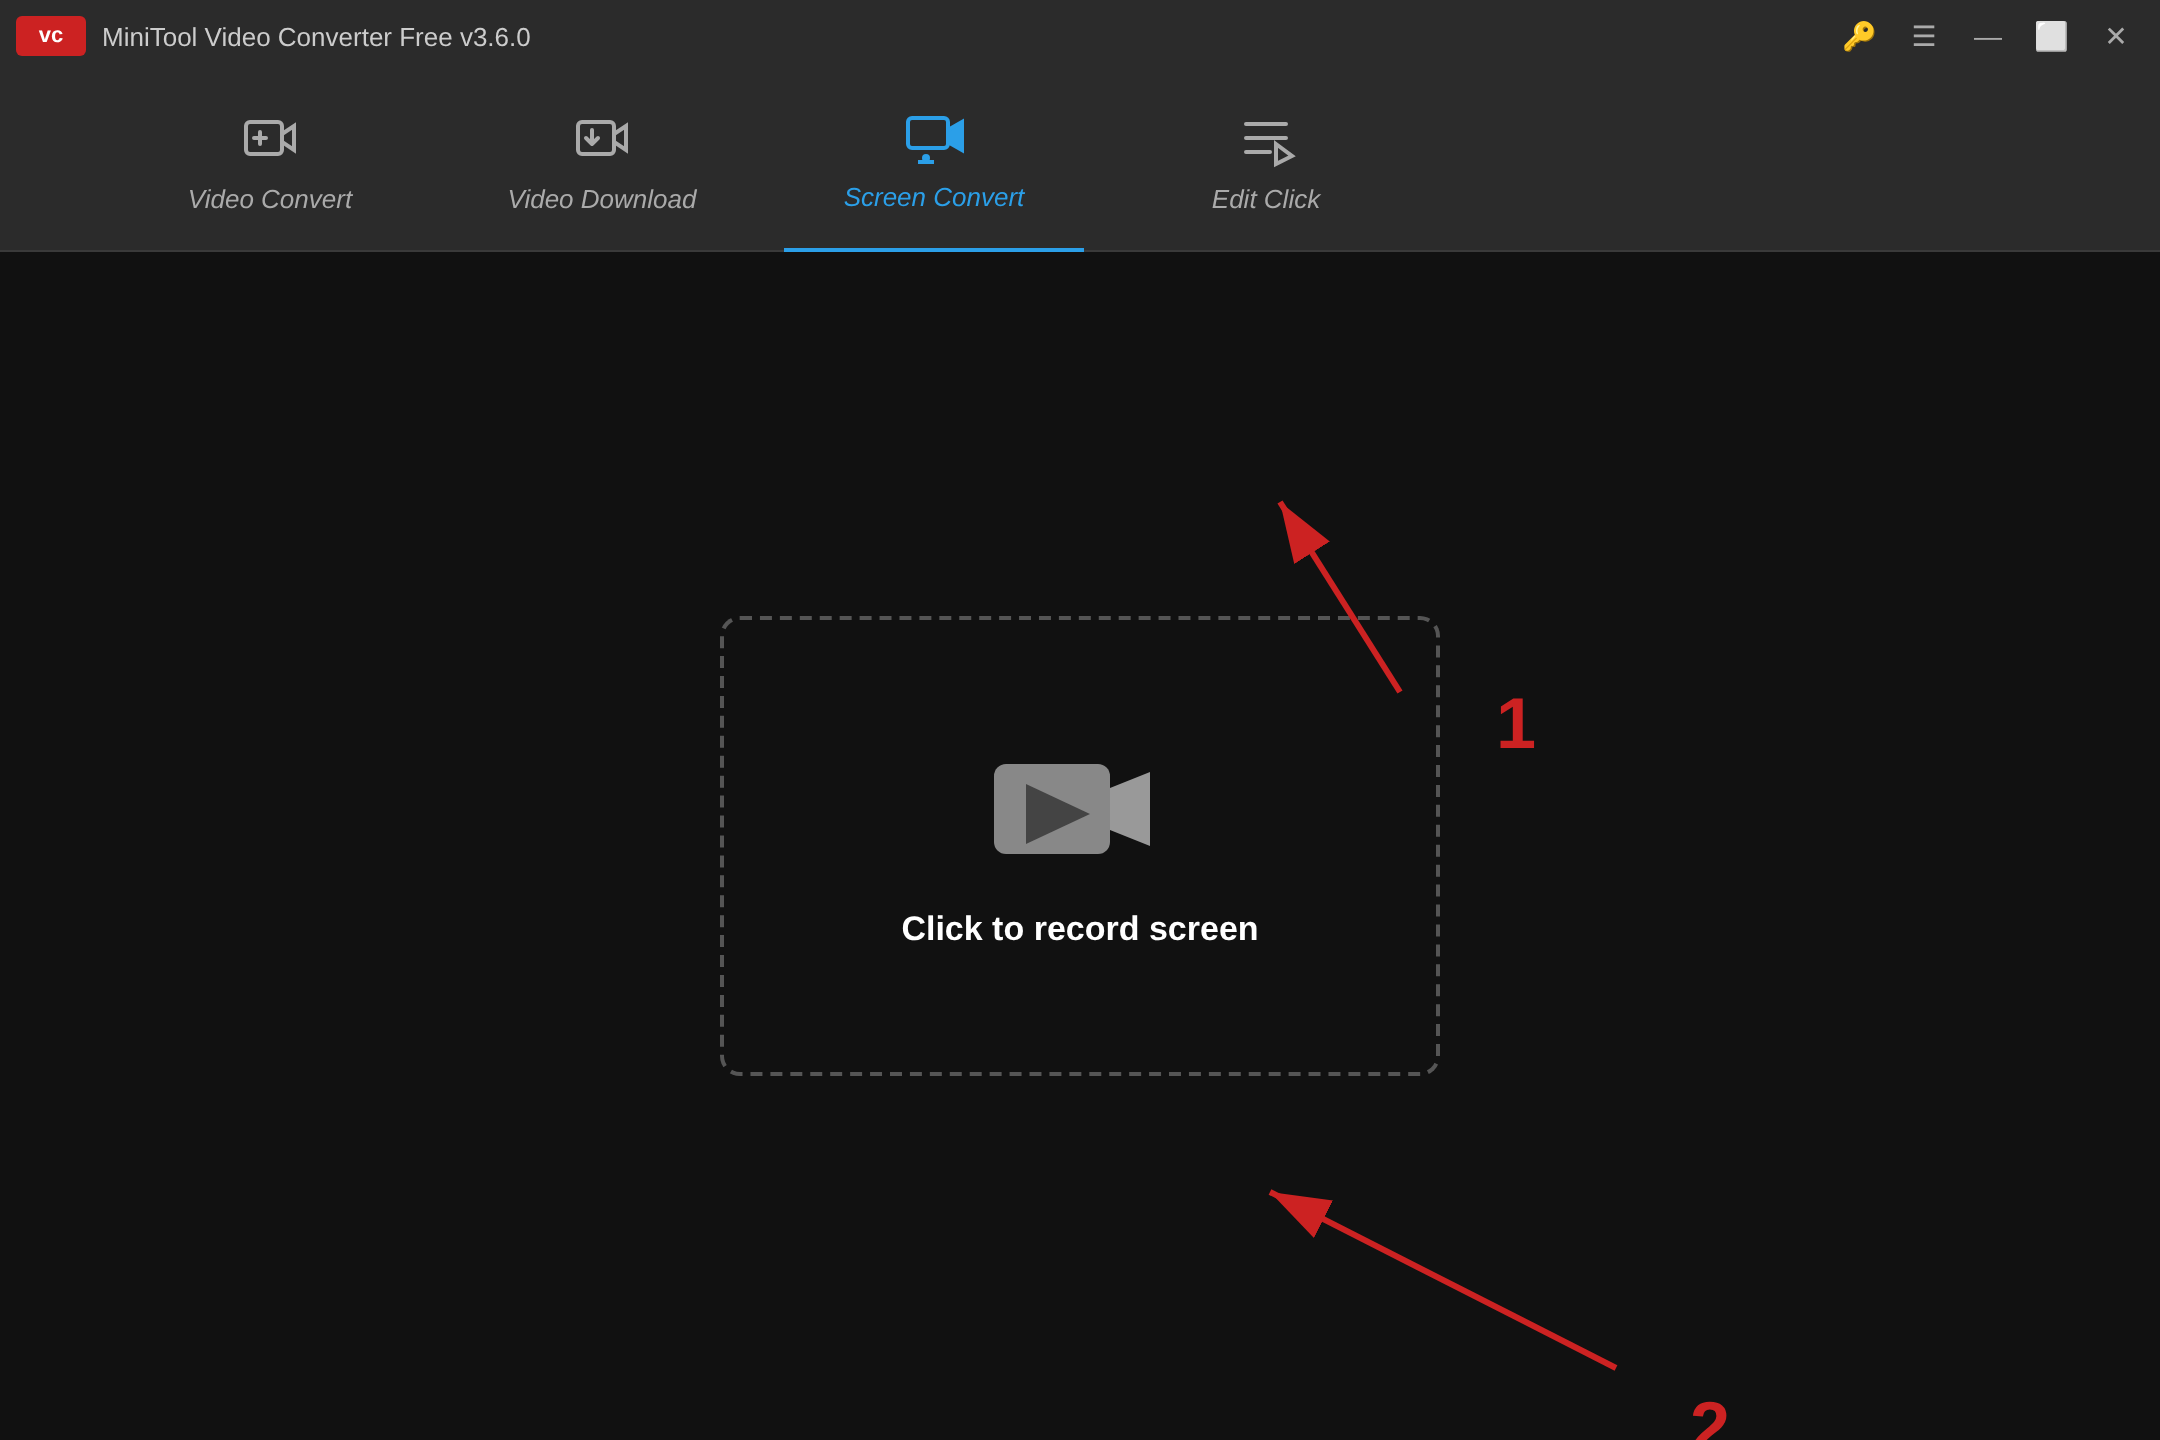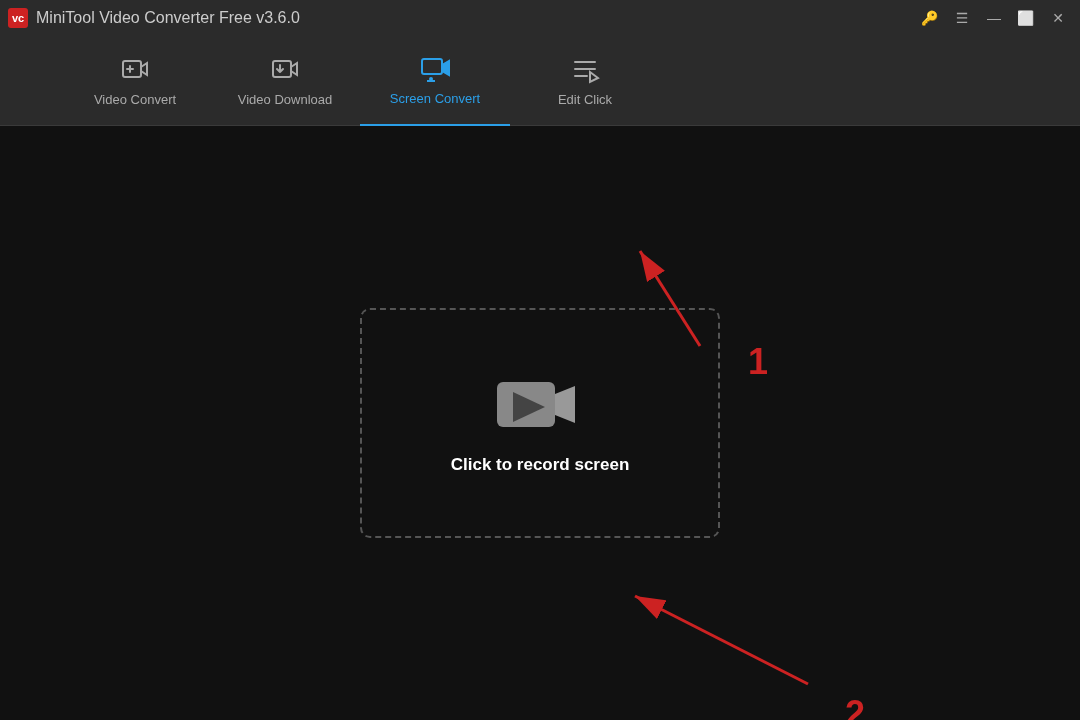--- a/index.html
+++ b/index.html
@@ -21,34 +21,34 @@
       justify-content: space-between;
       padding: 0 8px;
       user-select: none;
     }
     .title-bar-left {
       display: flex;
       align-items: center;
       gap: 8px;
     }
     .app-logo {
-      width: 20px;
+      width: 35px;
       height: 20px;
       background: #cc2222;
       border-radius: 3px;
       display: flex;
       align-items: center;
       justify-content: center;
       font-size: 11px;
       color: white;
       font-weight: bold;
     }
     .title-text {
       color: #cccccc;
-      font-size: 16px;
+      font-size: 13px;
     }
     .title-bar-controls {
       display: flex;
       align-items: center;
       gap: 4px;
     }
     .title-bar-btn {
       width: 28px;
       height: 24px;
       display: flex;
@@ -61,22 +61,23 @@
     }
 
     
     .nav-bar {
       background: #2b2b2b;
       height: 90px;
       display: flex;
       align-items: center;
       justify-content: flex-start;
       padding: 0 60px;
-      gap: 0;
+      gap: 16px;
       border-bottom: 1px solid #3a3a3a;
+      font-style: italic;
     }
     .nav-tab {
       display: flex;
       flex-direction: column;
       align-items: center;
       justify-content: center;
       gap: 8px;
       width: 150px;
       height: 90px;
       cursor: pointer;

